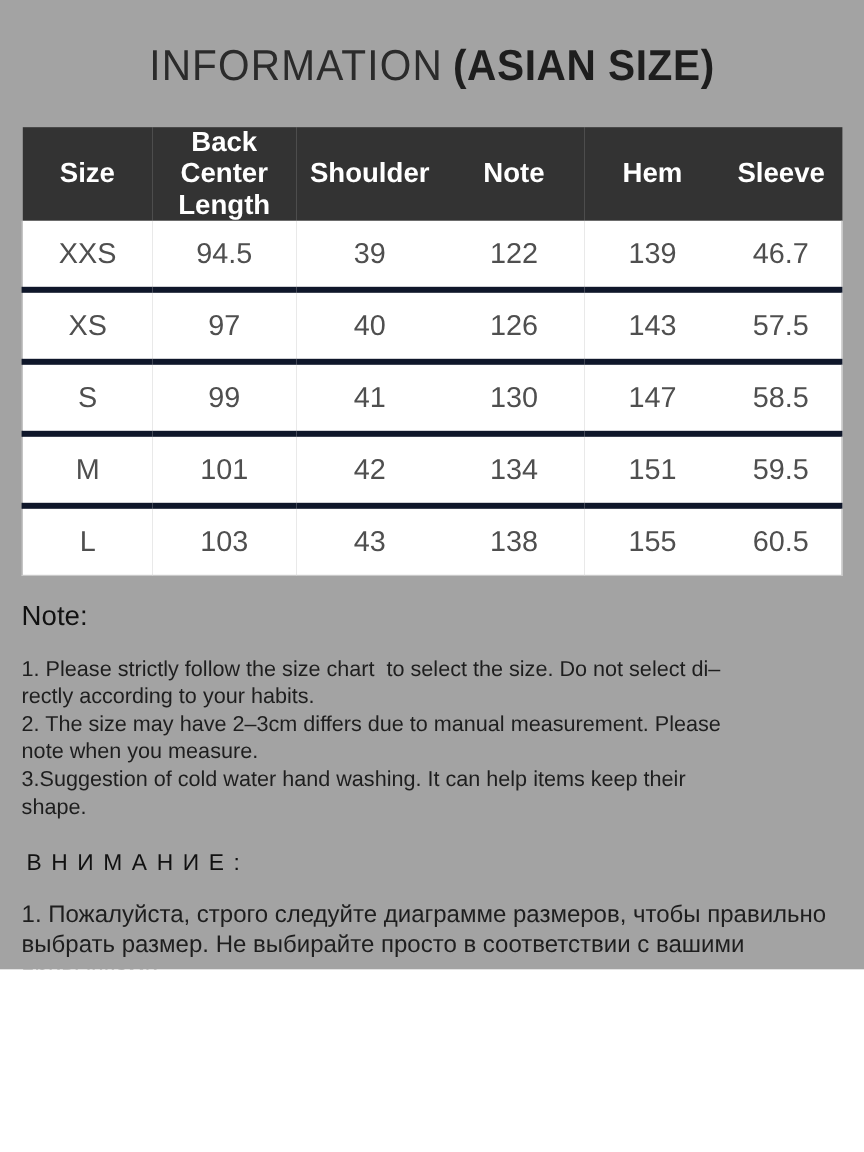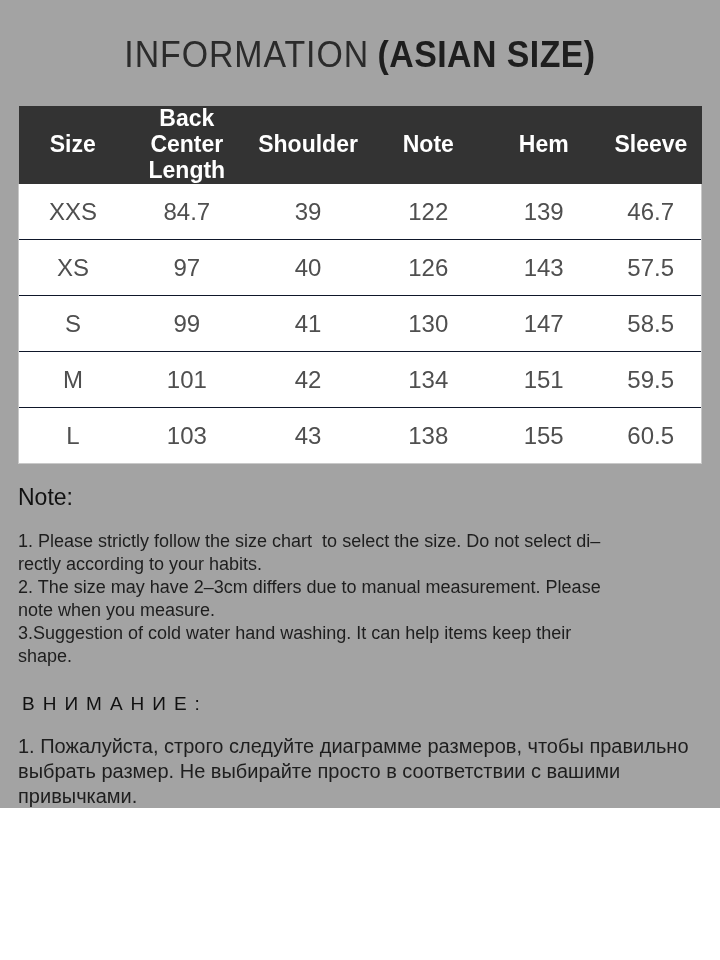--- a/index.html
+++ b/index.html
@@ -52,21 +52,21 @@
   .size-table thead th.th-multiline { font-size: 23px; }
   .size-table tbody td {
     height: 55px;
     padding: 0;
     text-align: center;
     vertical-align: middle;
     font-size: 24px;
     color: #4f4f4f;
     background: #ffffff;
   }
-  .size-table tbody tr + tr td { border-top: 1px solid #0f172a; }
+  .size-table tbody tr + tr td { border-top: 5px solid #0f172a; }
   .size-table tbody td:first-child { border-left: 1px solid #c9c9c9; text-align: center; }
   .size-table tbody td:last-child  { border-right: 1px solid #c9c9c9; }
   .size-table tbody tr:last-child td { border-bottom: 1px solid #c9c9c9; }
 
   
   .notes { margin: 0 18px; color: #1e1e1e; }
   .note-heading {
     margin-top: 19px;
     font-size: 23px;
     line-height: 28px;
@@ -117,21 +117,21 @@
 Length</th>
         <th>Shoulder</th>
         <th>Note</th>
         <th>Hem</th>
         <th>Sleeve</th>
       </tr>
     </thead>
     <tbody>
       <tr>
         <td>XXS</td>
-        <td>84.7</td>
+        <td>94.5</td>
         <td>39</td>
         <td>122</td>
         <td>139</td>
         <td>46.7</td>
       </tr>
       <tr>
         <td>XS</td>
         <td>97</td>
         <td>40</td>
         <td>126</td>

